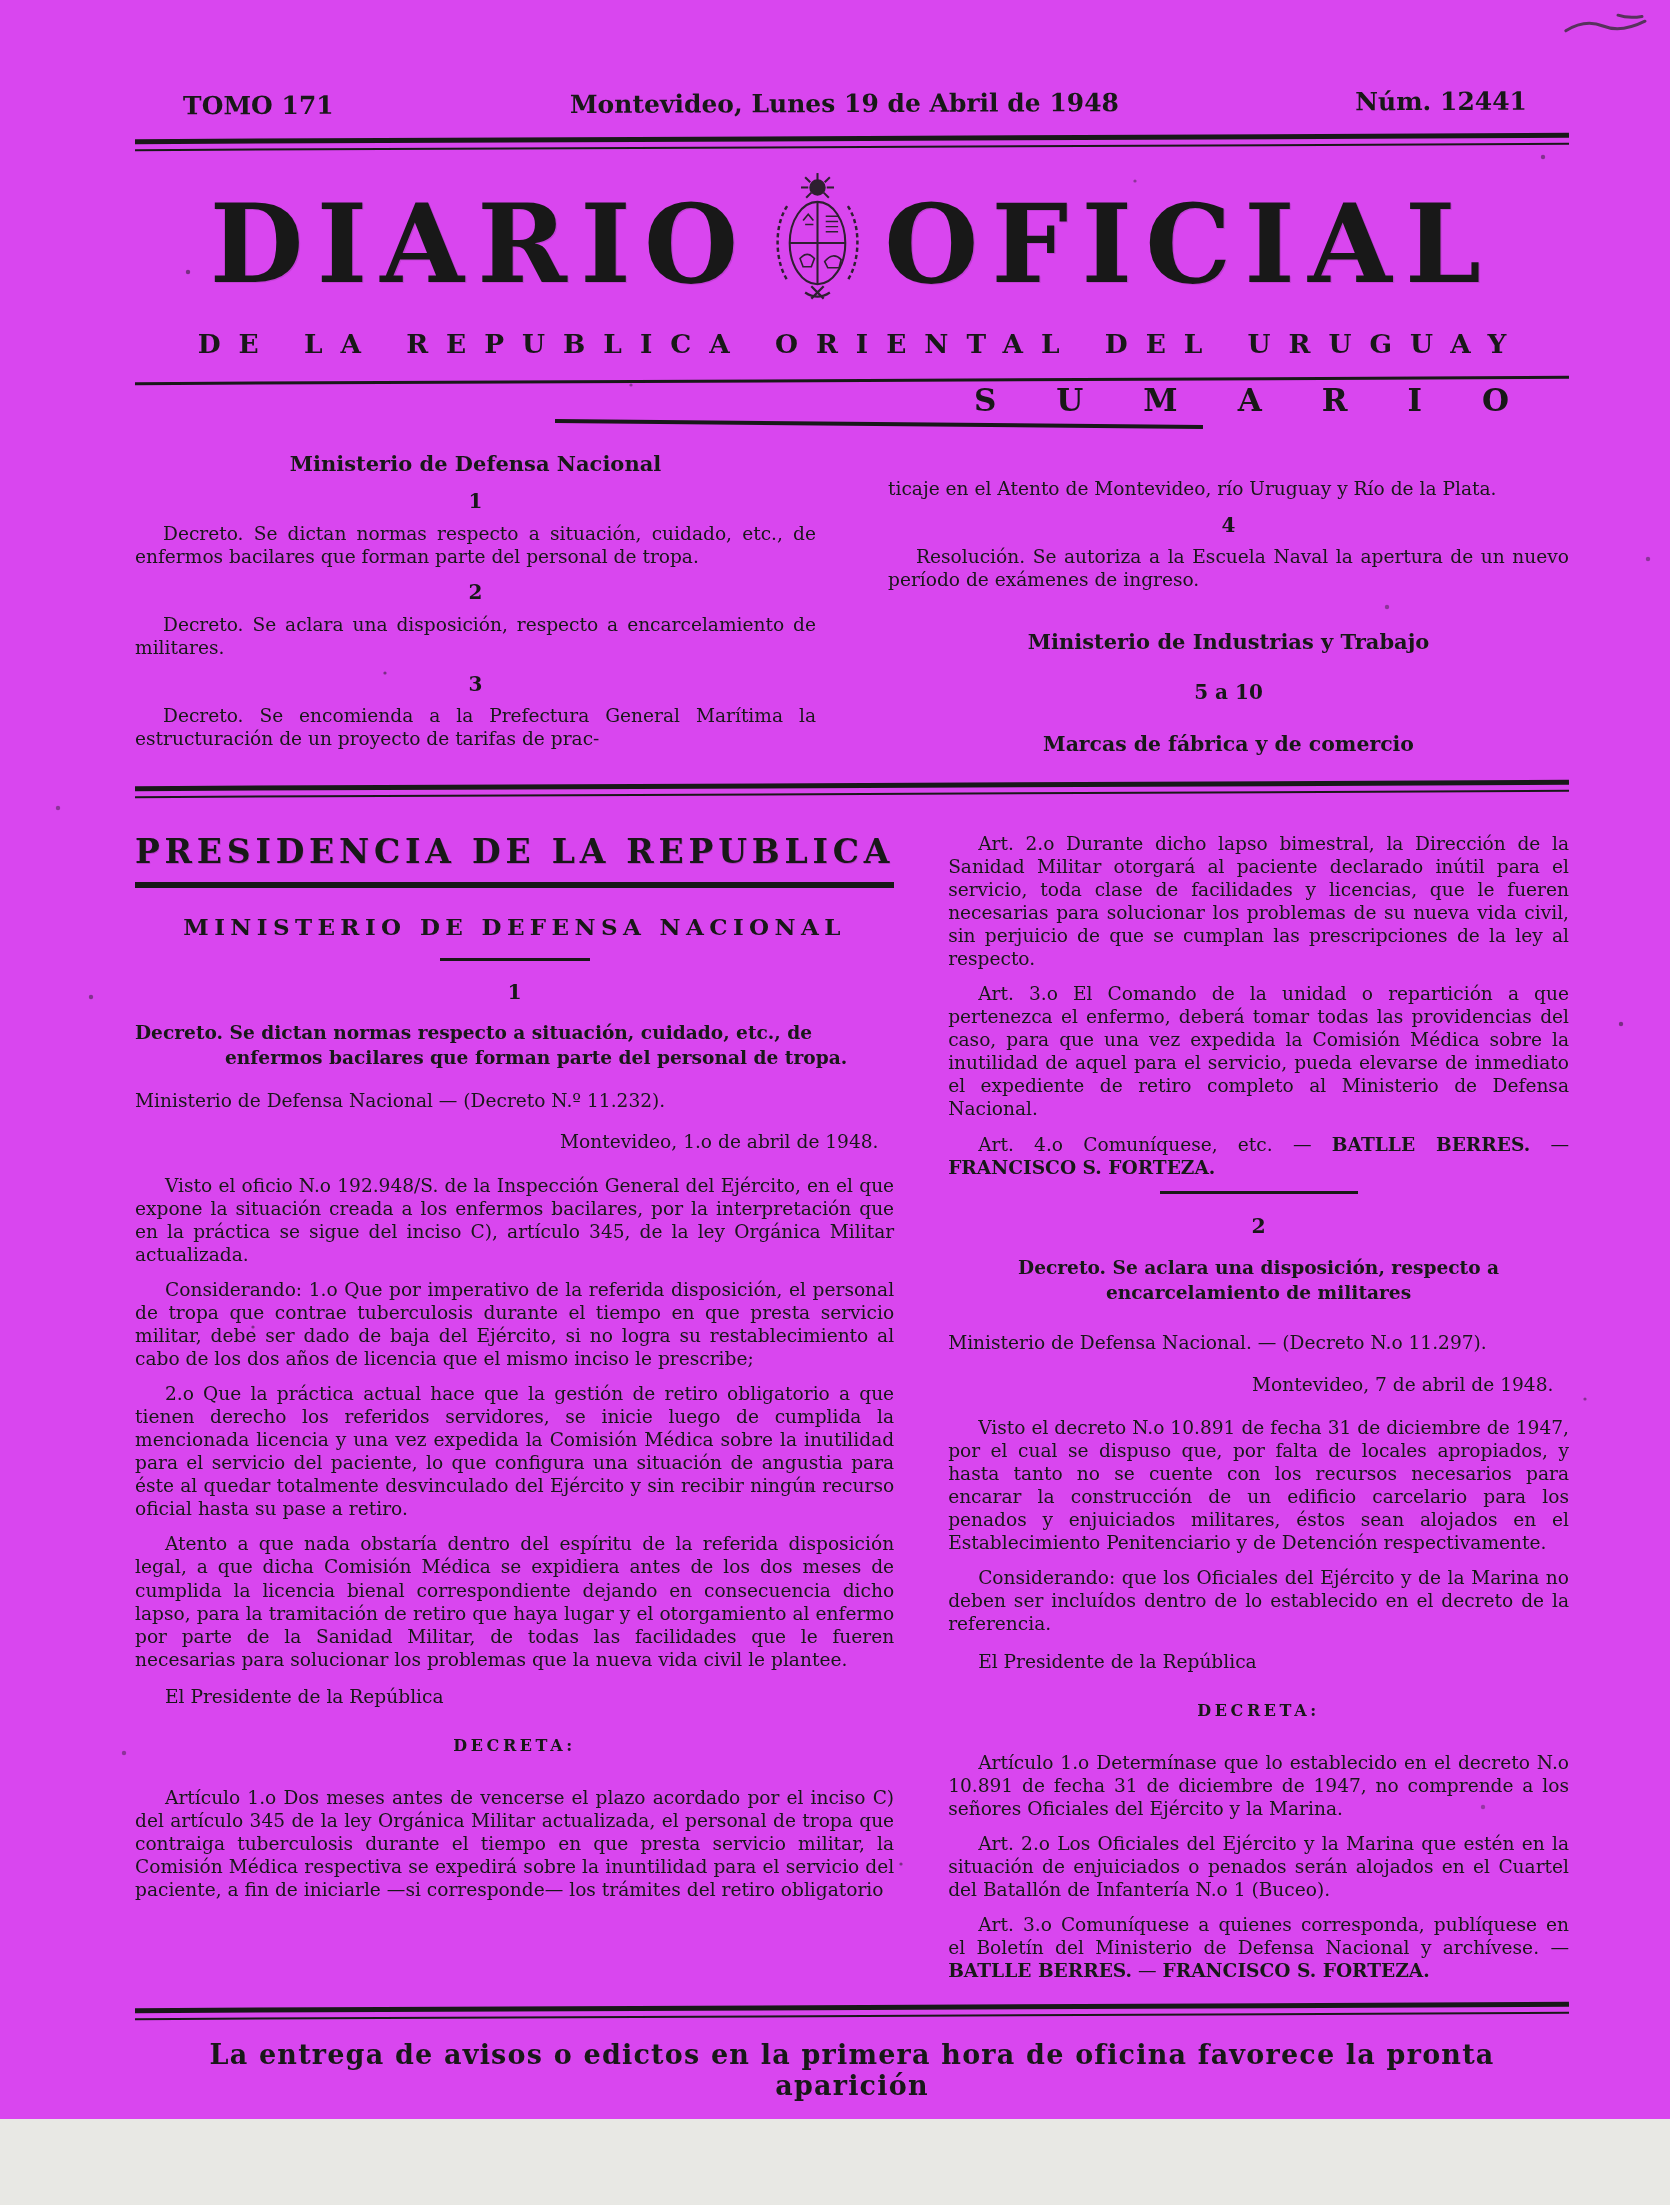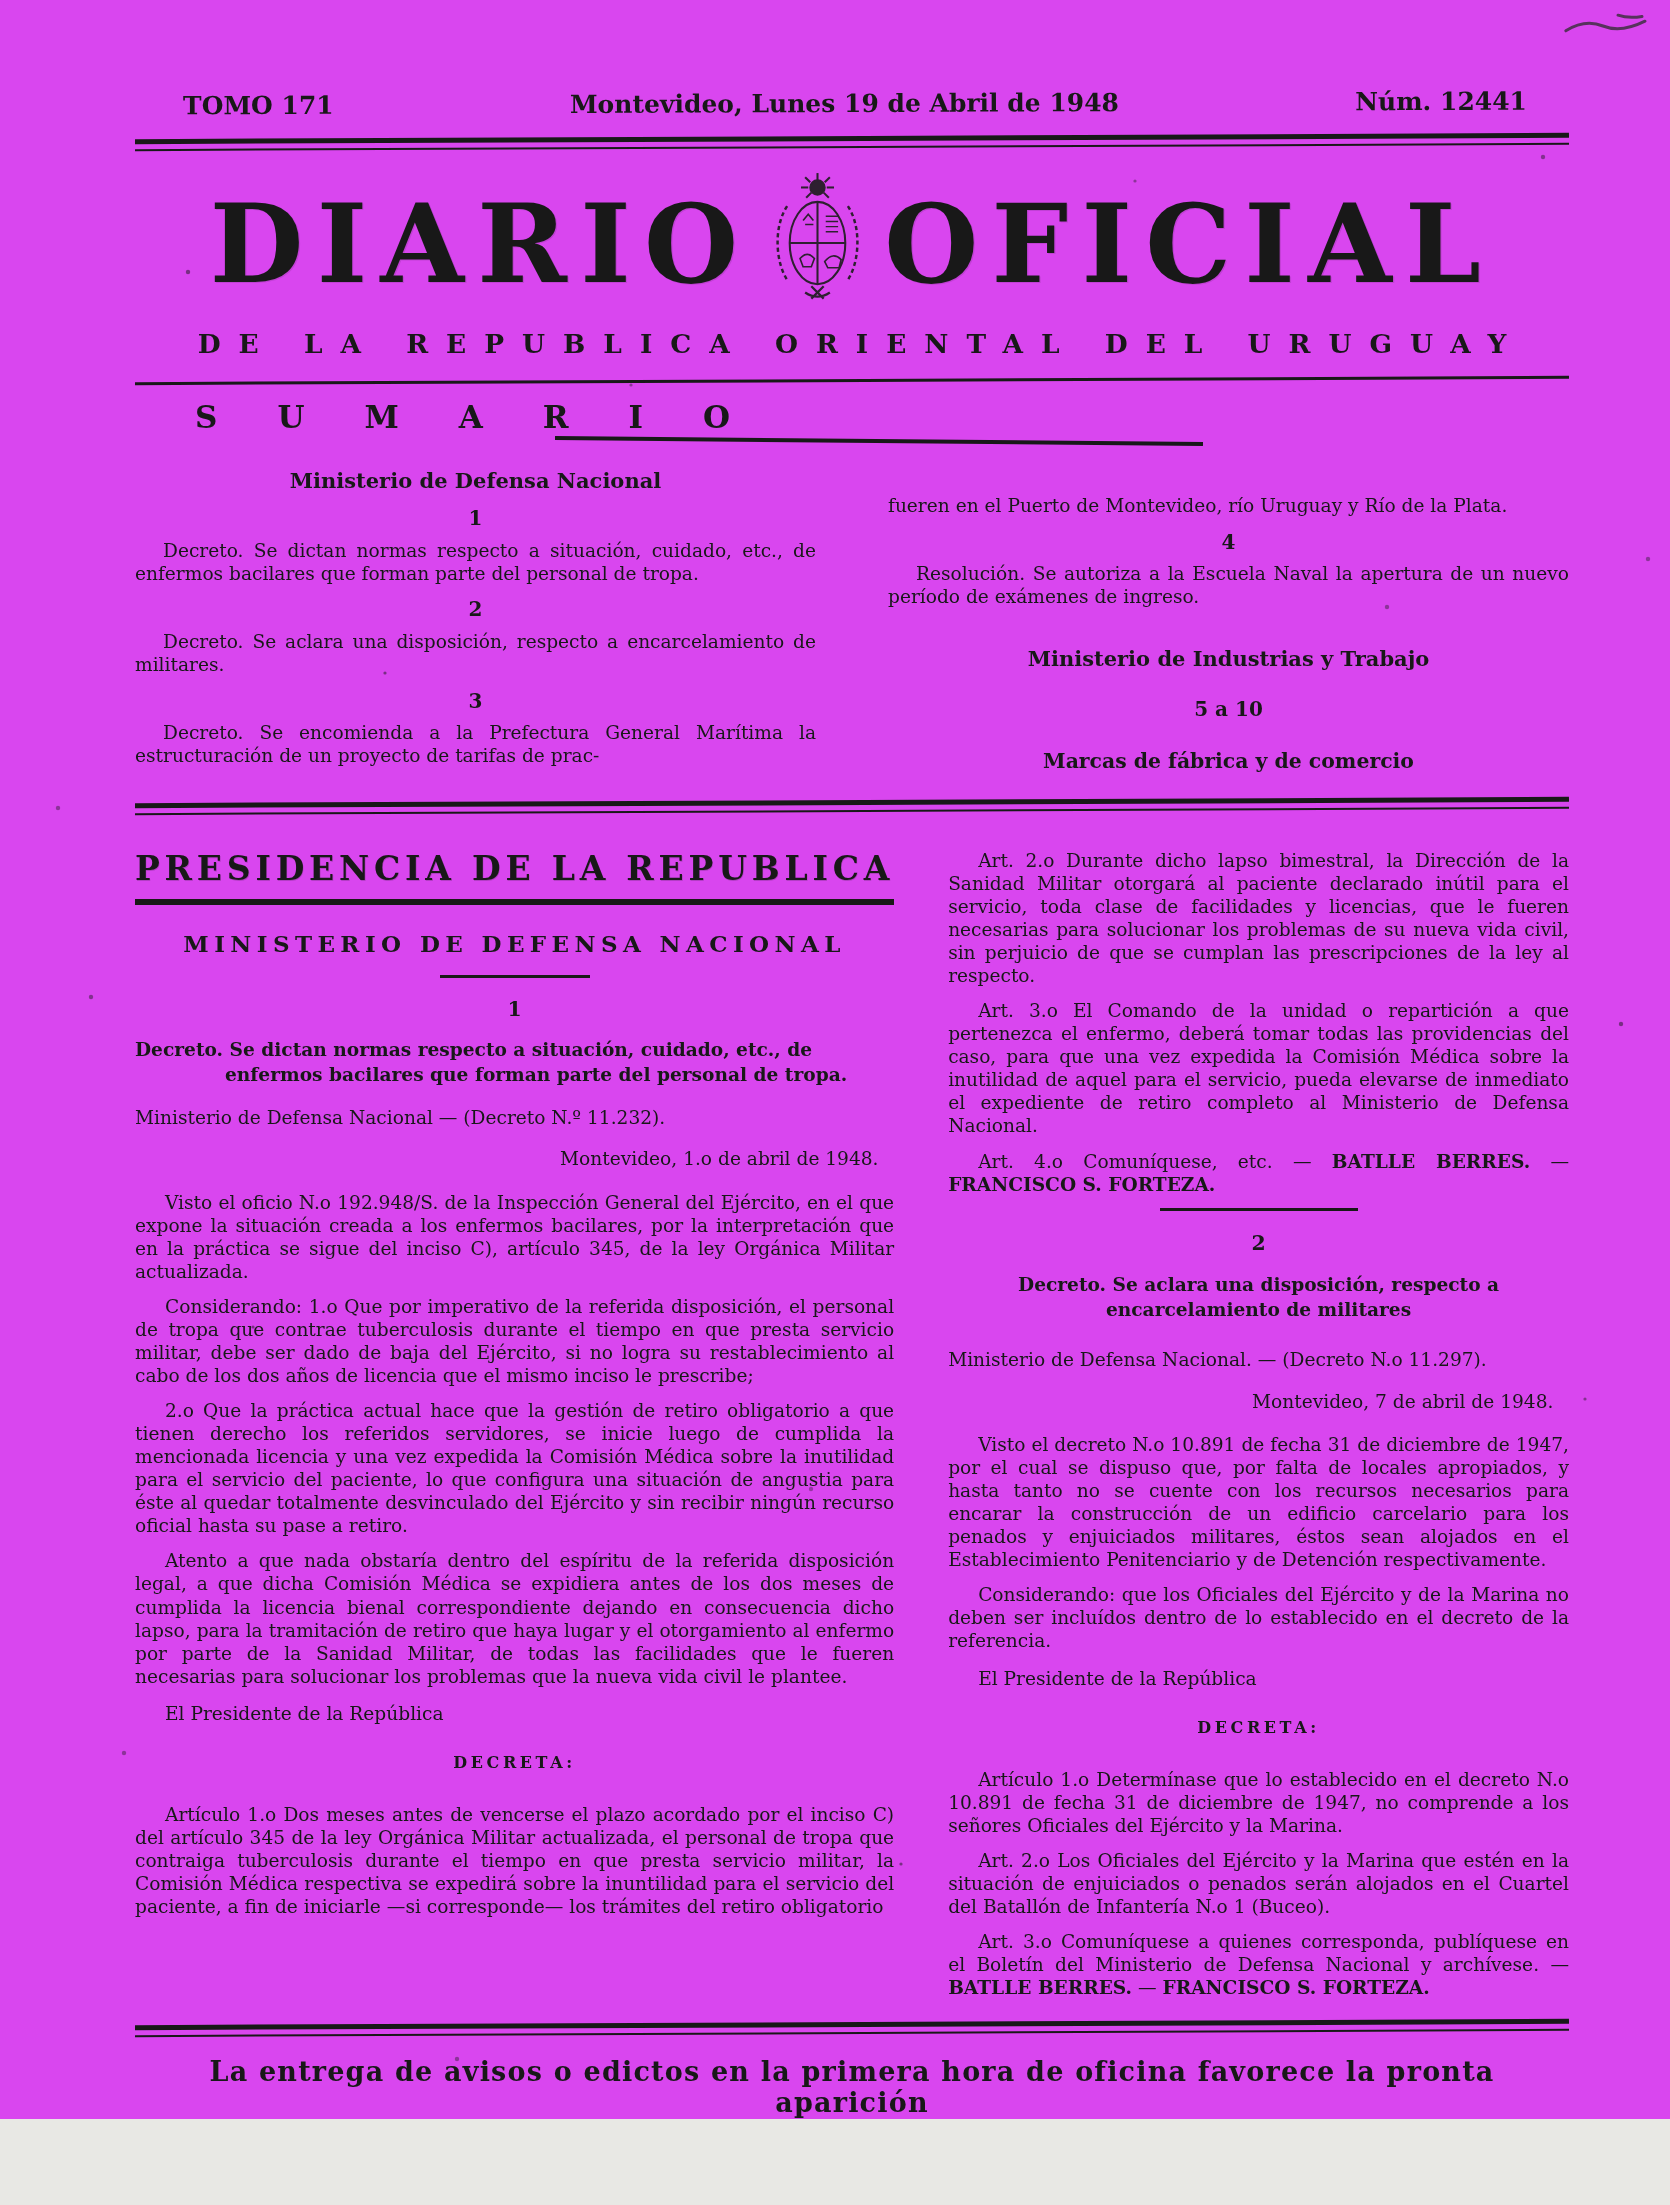--- a/index.html
+++ b/index.html
@@ -20,21 +20,21 @@
   
   .masthead{display:flex;align-items:center;justify-content:center;gap:15px;margin-top:31px;}
   .mast-title{font-size:108px;font-weight:700;letter-spacing:13.2px;line-height:.85;white-space:nowrap;
               text-shadow:1.2px 1.2px 0 rgba(24,24,24,.12);}
   .emblem{width:103px;height:139px;flex:0 0 auto;margin-top:-8.4px;opacity:.9;}
   .mast-sub{margin-top:18px;text-align:center;font-weight:700;font-size:26.4px;letter-spacing:18px;
             padding-left:18px;white-space:nowrap;}
   .rule-mid{margin-top:20.4px;height:3px;}
 
   
-  .sumario-title{margin-top:17px;text-align:left;font-weight:700;font-size:31px;
+  .sumario-title{margin-top:0;text-align:right;font-weight:700;font-size:31px;
                  letter-spacing:60px;padding-left:60px;white-space:nowrap;}
   .sumario-rule{width:648px;height:3.6px;margin:3.6px auto 0;position:relative;left:27px;transform:rotate(0.55deg);}
   .summary{display:grid;grid-template-columns:1fr 1fr;column-gap:72px;margin-top:21.6px;
            font-size:18.6px;line-height:1.26;text-align:justify;}
   .s-left-head{text-align:center;font-weight:700;font-size:21px;margin:3.6px 0 4.8px;}
   .s-num{text-align:center;font-weight:700;font-size:20px;margin:12px 0 7.2px;}
   .s-item{text-indent:28px;margin:0;}
   .s-col-right{padding-top:30px;}
   .s-cont{margin:0;}
   .s-head2{text-align:center;font-weight:700;font-size:21px;margin:37px 0 0;}
@@ -135,21 +135,21 @@
       <div>
         <div class="s-left-head">Ministerio de Defensa Nacional</div>
         <div class="s-num">1</div>
         <p class="s-item">Decreto. Se dictan normas respecto a situación, cuidado, etc., de enfermos bacilares que forman parte del personal de tropa.</p>
         <div class="s-num">2</div>
         <p class="s-item">Decreto. Se aclara una disposición, respecto a encarcelamiento de militares.</p>
         <div class="s-num">3</div>
         <p class="s-item">Decreto. Se encomienda a la Prefectura General Marítima la estructuración de un proyecto de tarifas de prac-</p>
       </div>
       <div class="s-col-right">
-        <p class="s-cont">fueren en el Puerto de Montevideo, río Uruguay y Río de la Plata.</p>
+        <p class="s-cont">ticaje en el Atento de Montevideo, río Uruguay y Río de la Plata.</p>
         <div class="s-num">4</div>
         <p class="s-item">Resolución. Se autoriza a la Escuela Naval la apertura de un nuevo período de exámenes de ingreso.</p>
         <div class="s-head2">Ministerio de Industrias y Trabajo</div>
         <div class="s-range">5 a 10</div>
         <div class="s-subject">Marcas de fábrica y de comercio</div>
       </div>
     </div>
 
     <div class="dbl divider skew-l"></div>
 

